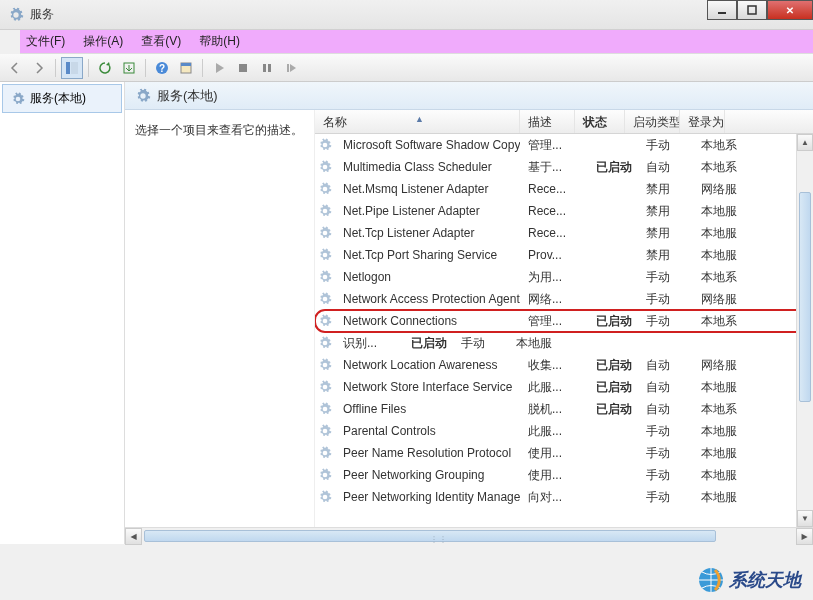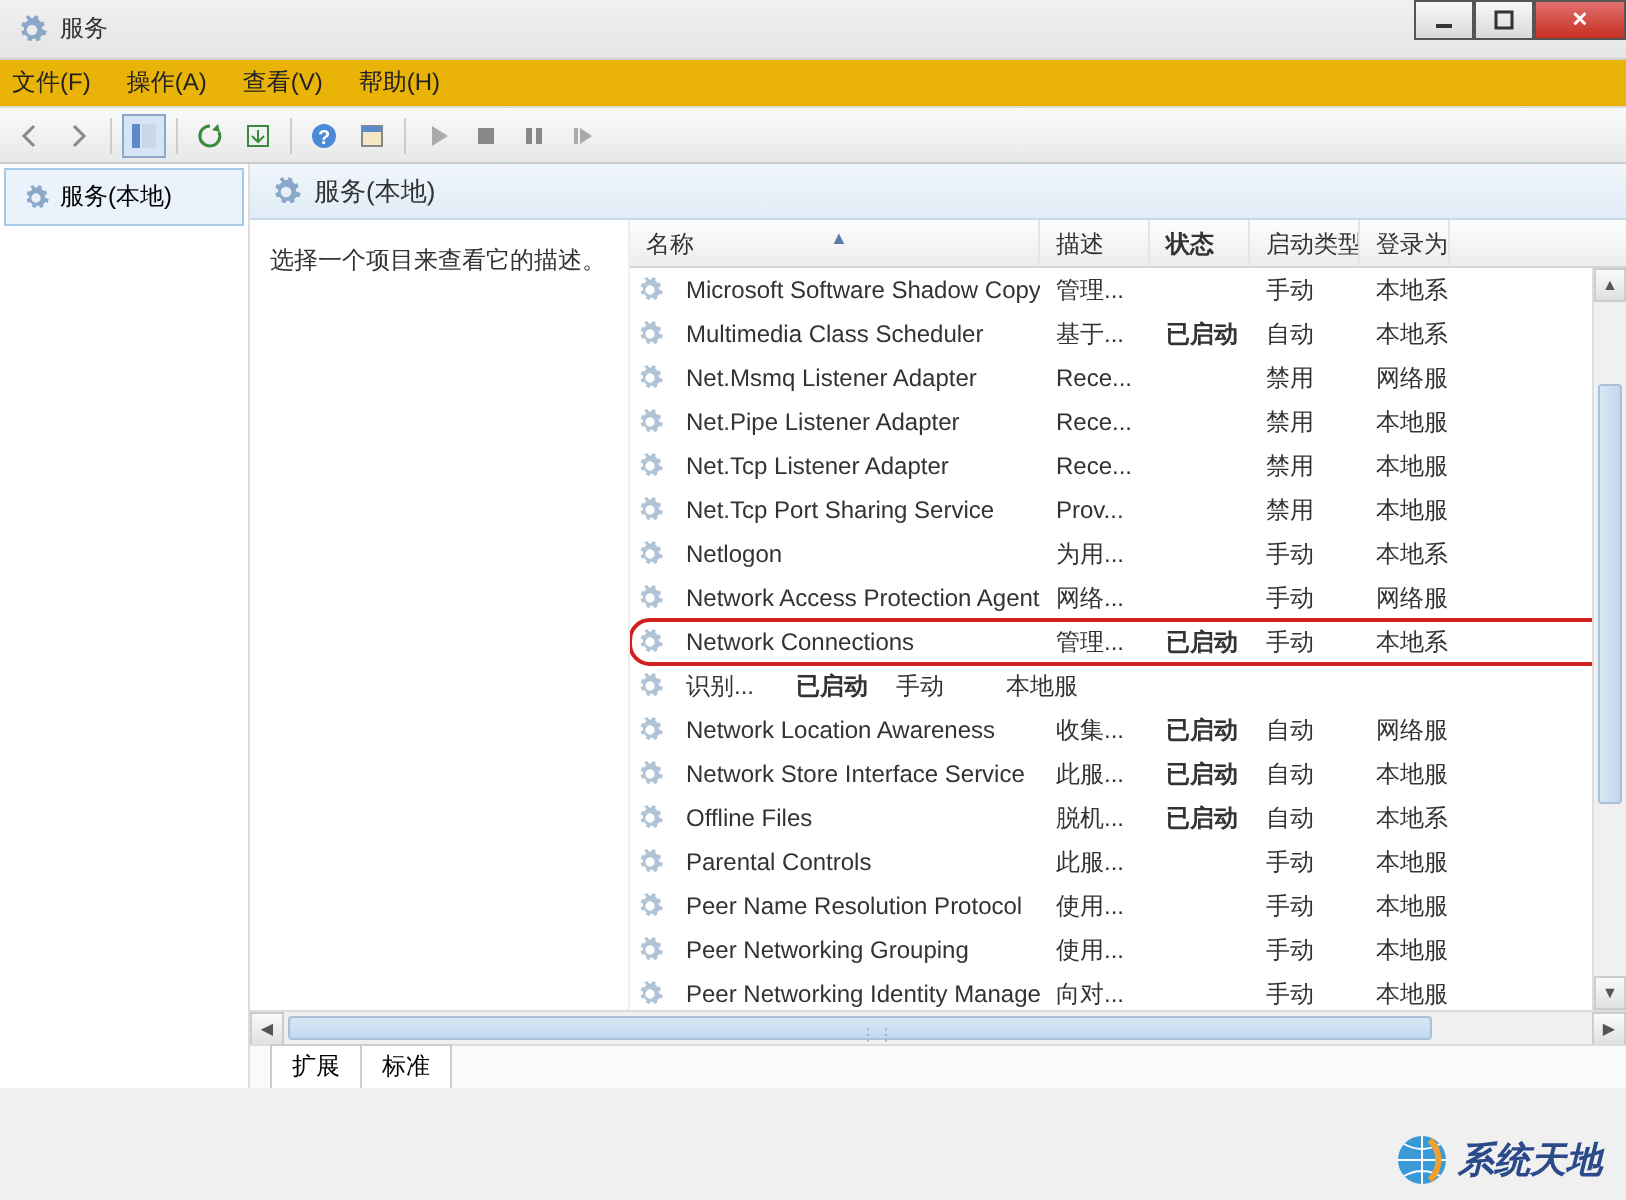--- a/index.html
+++ b/index.html
@@ -6,21 +6,21 @@
 body { width: 813px; height: 600px; background: #f0f0f0; position: relative; overflow: hidden; }
 
 .titlebar { height: 30px; background: linear-gradient(#f0f0f0,#e5e5e5); display: flex; align-items: center; padding-left: 8px; border-bottom: 1px solid #d0d0d0; }
 .titlebar .gear { width: 16px; height: 16px; margin-right: 6px; }
 .titlebar .title { font-size: 12px; color: #333; }
 .win-controls { position: absolute; top: 0; right: 0; display: flex; }
 .win-btn { width: 30px; height: 20px; border: 1px solid #555; display: flex; align-items: center; justify-content: center; font-size: 10px; background: linear-gradient(#f9f9f9,#d9d9d9); }
 .win-btn.close { width: 46px; background: linear-gradient(#e07070,#c83020); color: #fff; font-weight: bold; }
 .win-btn svg { width: 10px; height: 10px; }
 
-.menubar { height: 24px; background: #eab308; display: flex; align-items: center; padding-left: 6px; border-bottom: 1px solid #ddd; }
+.menubar { height: 24px; background: #f0abfc; display: flex; align-items: center; padding-left: 6px; border-bottom: 1px solid #ddd; margin-left: 20px; }
 .menubar span { font-size: 12px; color: #222; margin-right: 18px; cursor: default; }
 
 .toolbar { height: 28px; background: linear-gradient(#fafafa,#e8e8e8); display: flex; align-items: center; padding-left: 4px; border-bottom: 1px solid #ccc; gap: 2px; }
 .tb-btn { width: 22px; height: 22px; display: flex; align-items: center; justify-content: center; border: 1px solid transparent; }
 .tb-sep { width: 1px; height: 18px; background: #ccc; margin: 0 3px; }
 .tb-btn svg { width: 14px; height: 14px; }
 .tb-btn.pressed { border: 1px solid #8aa8c8; background: #d5e5f5; }
 
 .client { display: flex; height: 462px; background: #fff; }
 .nav-pane { width: 125px; border-right: 1px solid #ddd; background: #fff; }
@@ -43,21 +43,21 @@
 .c-start { width: 55px; }
 .c-logon { width: 45px; }
 .sort-arrow { position: absolute; left: 100px; top: 4px; font-size: 9px; color: #5a7aa8; }
 
 .rows { position: absolute; top: 24px; left: 0; right: 0; bottom: 0; overflow: auto; }
 .row { display: flex; height: 22px; align-items: center; font-size: 12px; color: #333; }
 .row .cell { padding: 0 8px; white-space: nowrap; overflow: hidden; }
 .row .ico { width: 20px; display: flex; align-items: center; justify-content: center; }
 .row .c-name-cell { width: 185px; }
 .row .c-desc { width: 55px; }
-.row .c-status { width: 50px; }
+.row .c-status { width: 50px; margin-left: 13px; }
 .row .c-start { width: 55px; }
 .row .c-logon { width: 45px; }
 .row.hl { outline: 2px solid #d02020; outline-offset: -1px; border-radius: 10px; }
 
 .tabs-row { height: 22px; padding-left: 10px; border-top: 1px solid #ddd; background: #fafafa; display: flex; align-items: flex-end; font-size: 12px; }
 .tab { padding: 2px 10px; border: 1px solid #ccc; border-bottom: none; background: #fff; margin-right: -1px; }
 
 .scrollbar-v { position: absolute; right: 0; top: 24px; bottom: 0; width: 17px; background: #f0f0f0; border-left: 1px solid #ddd; }
 .sb-btn { height: 17px; background: linear-gradient(#fafafa,#e0e0e0); border: 1px solid #ccc; display: flex; align-items: center; justify-content: center; font-size: 8px; color: #555; }
 .sb-thumb { position: absolute; top: 58px; left: 2px; right: 2px; height: 210px; background: linear-gradient(90deg,#d8e8f5,#c0d8ef); border: 1px solid #a8c0d8; border-radius: 2px; }
@@ -419,24 +419,20 @@
     <div class="scrollbar-h">
       <div class="sb-btn">◀</div>
       <div class="spacer">
           <div class="thumb-h">
             <span class="grip">⋮⋮</span>
           </div>
         </div>
       <div class="sb-btn">▶</div>
     </div>
 
-    <div class="tabs-row">
-      <div class="tab">扩展</div>
-      <div class="tab">标准</div>
-    </div>
   </div>
 </div>
 
 <div class="watermark">
   <svg class="globe" viewBox="0 0 28 28">
       <circle cx="14" cy="14" r="12" fill="#3a9ad8"></circle>
       <path d="M2 14h24M14 2v24M5 6q9 5 18 0M5 22q9-5 18 0" stroke="#fff" stroke-width="1" fill="none"></path>
       <path d="M18 4a14 14 0 010 20" stroke="#f0a030" stroke-width="3" fill="none"></path>
     </svg>
   <span>系统天地</span>

